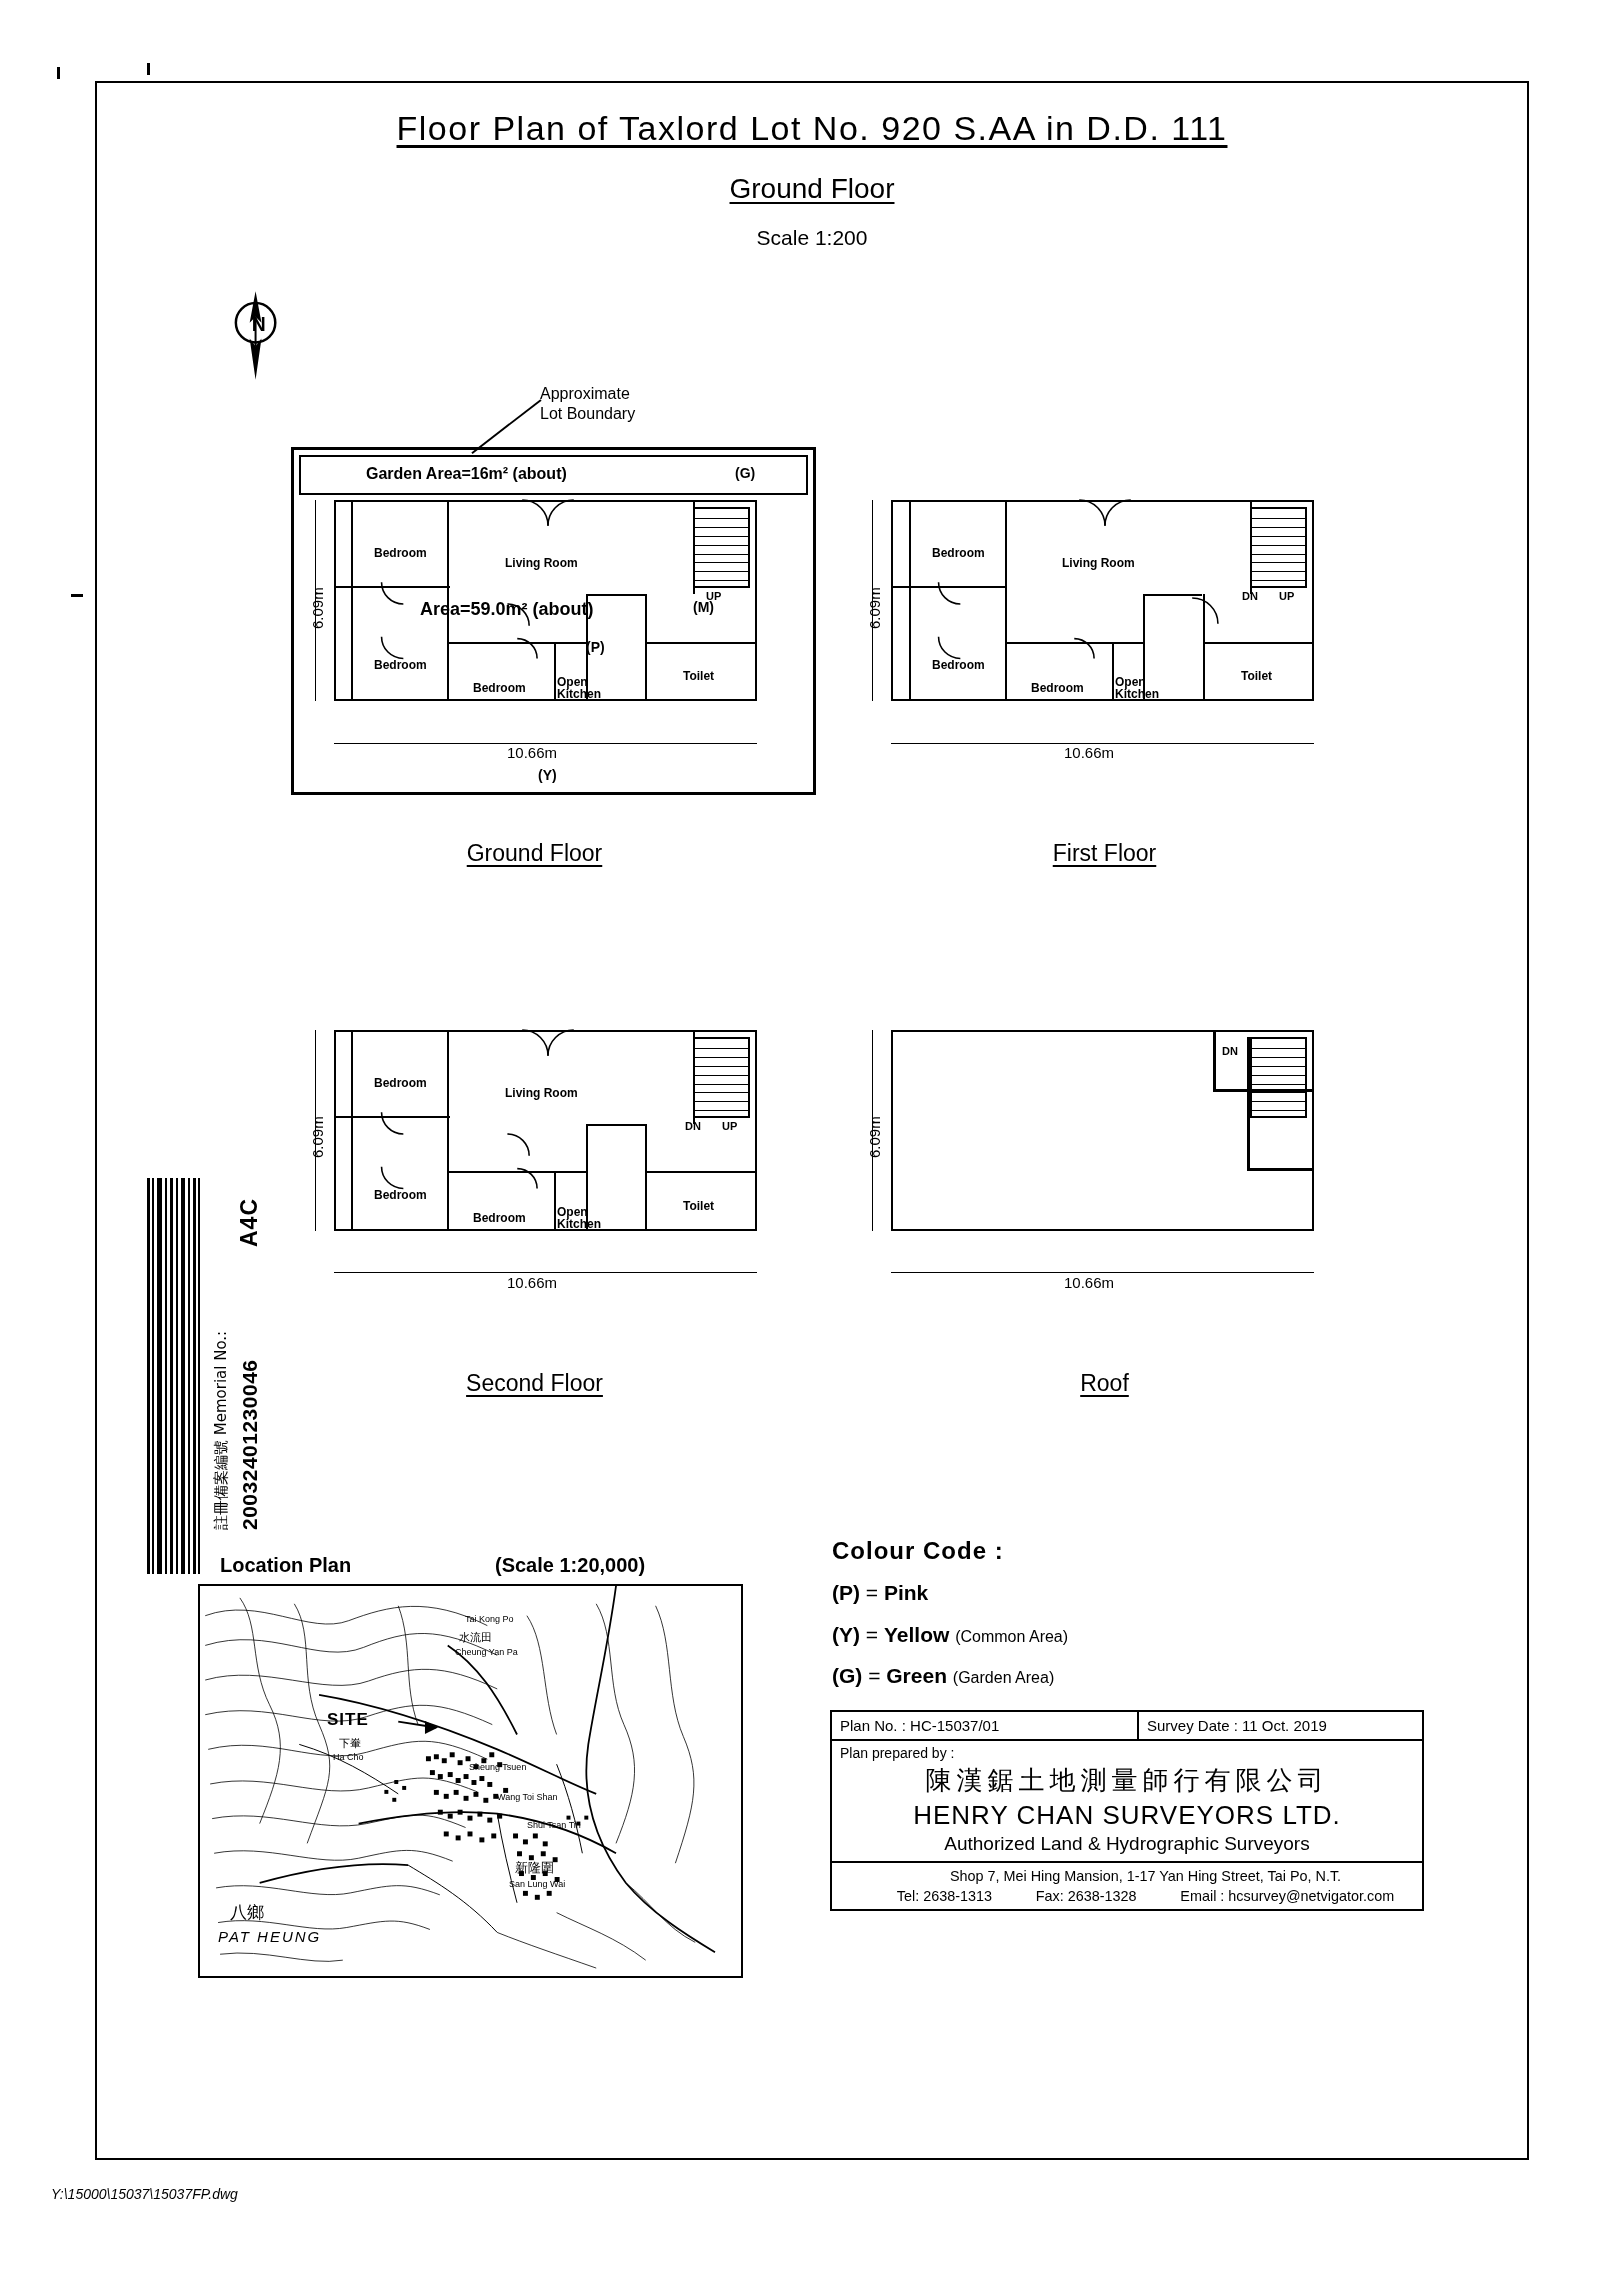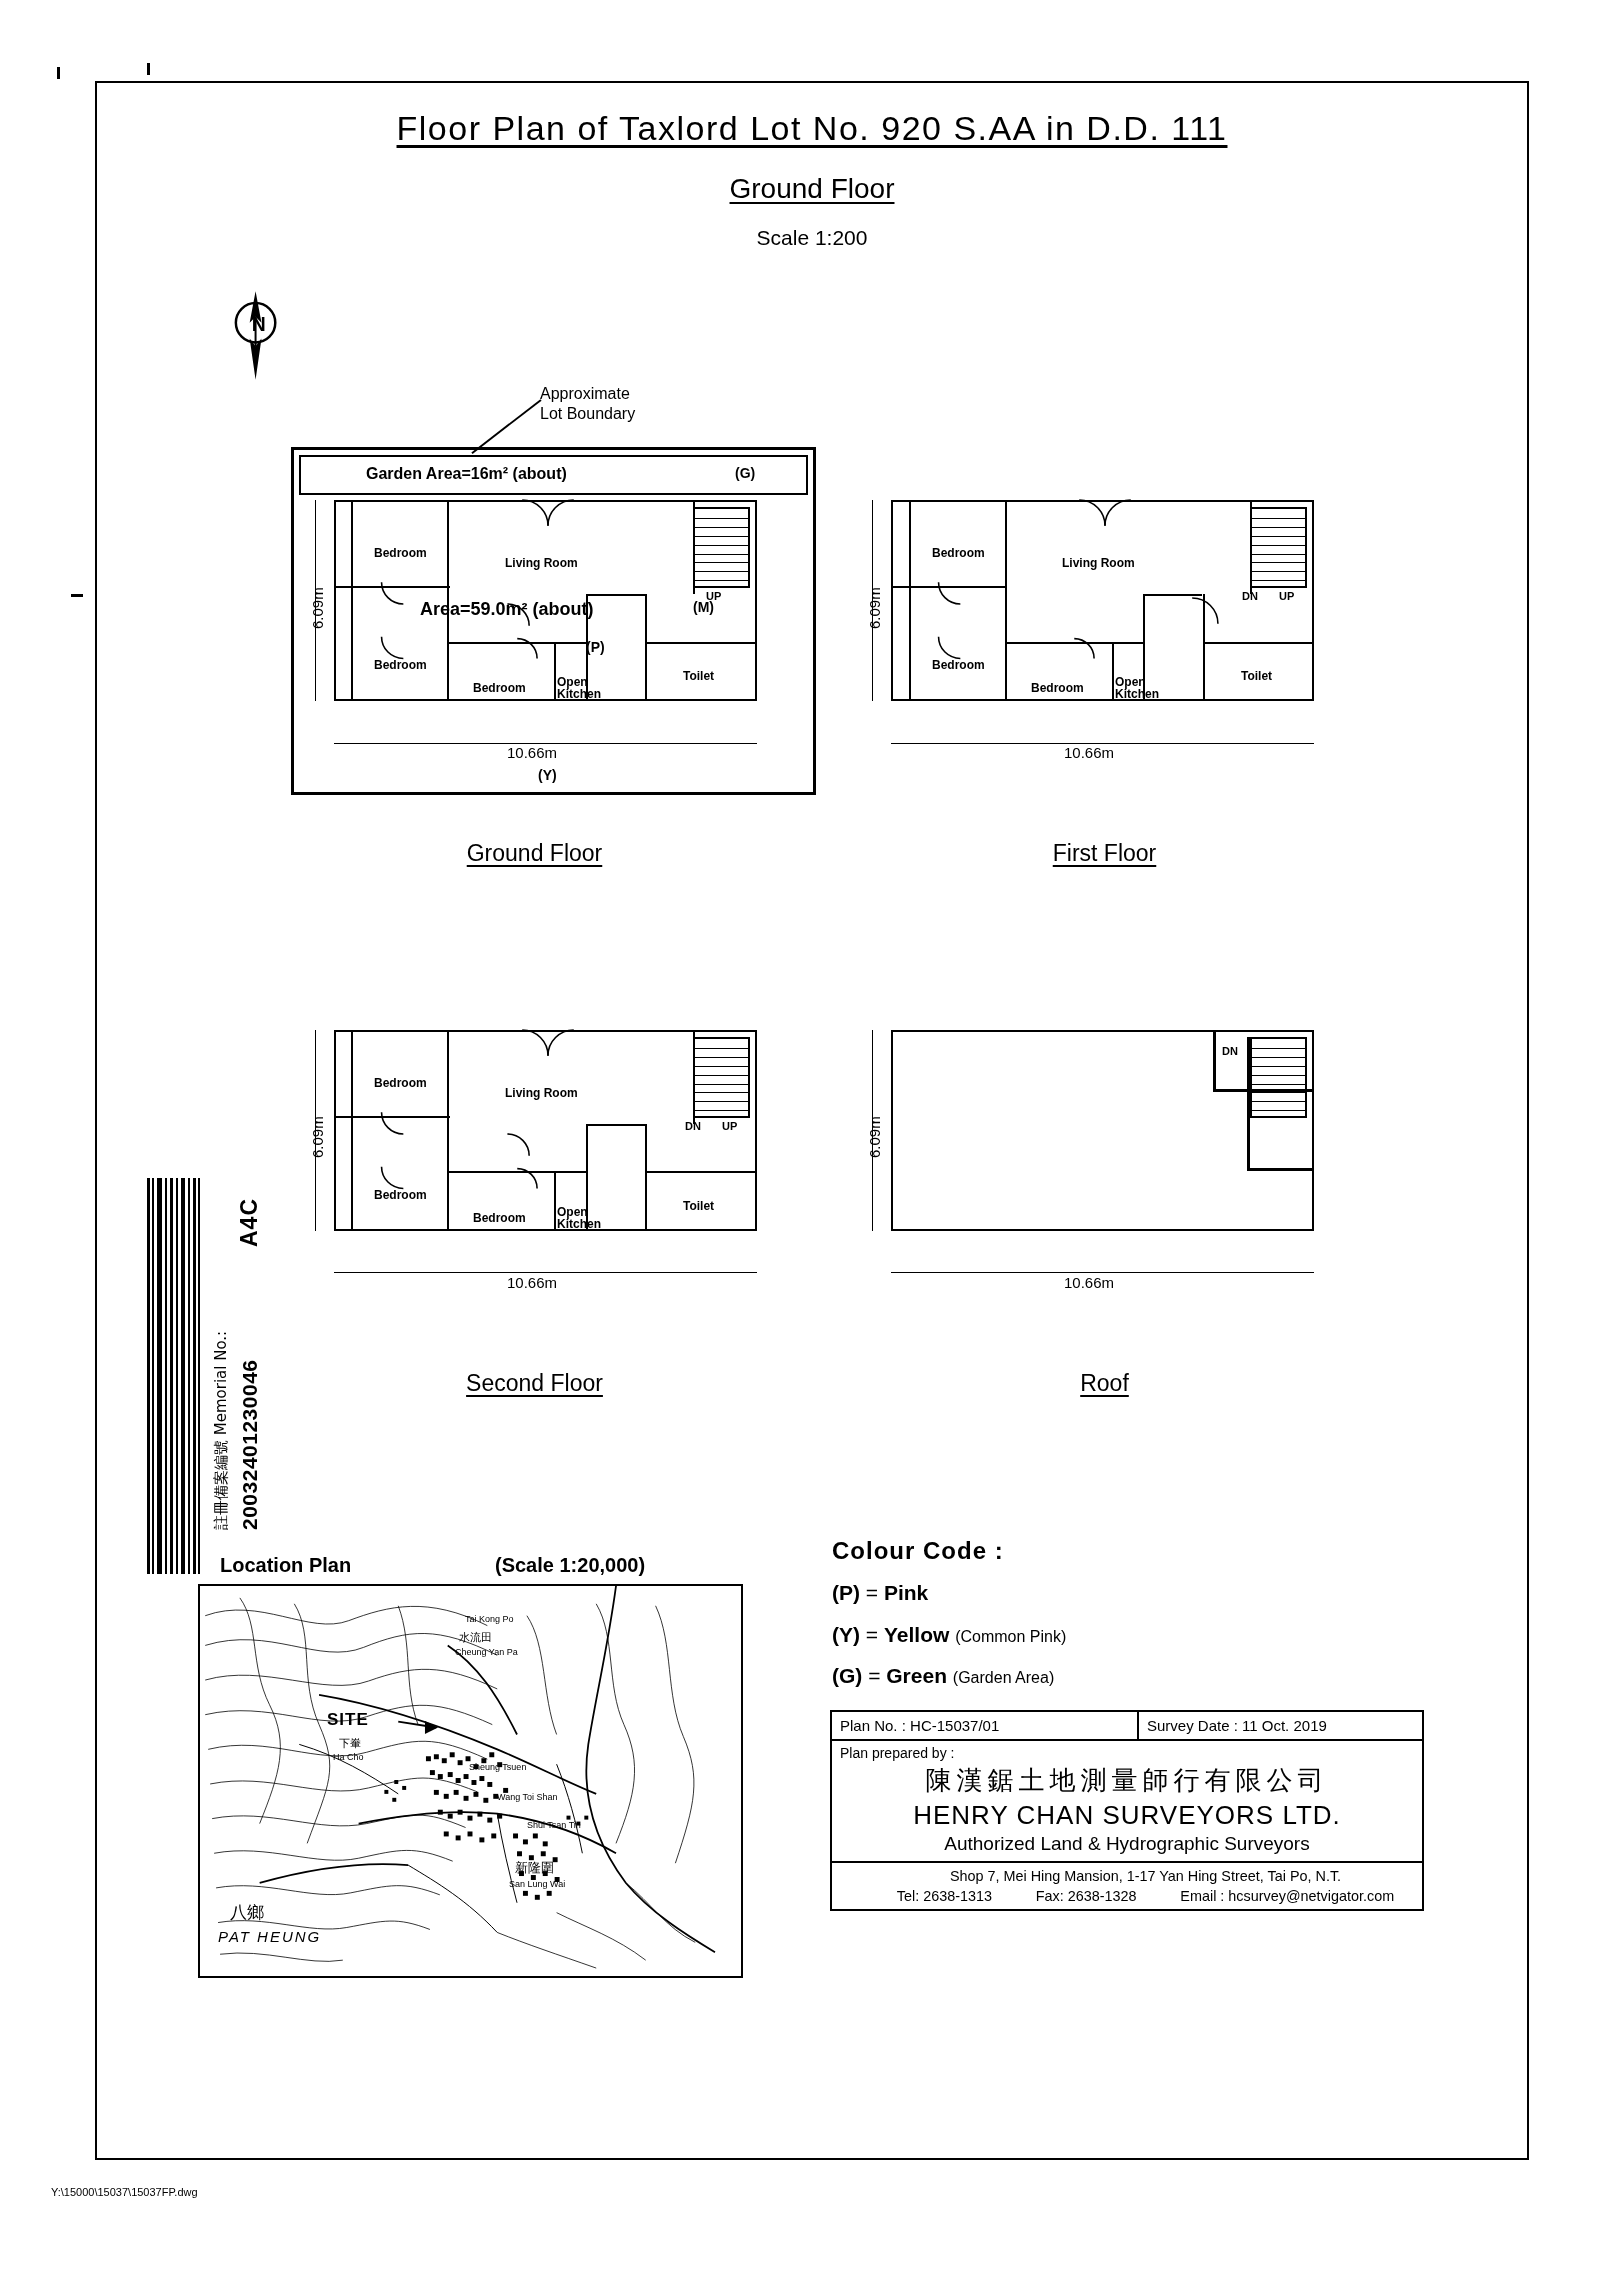--- a/index.html
+++ b/index.html
@@ -301,21 +301,22 @@
     text-align: right;
     line-height: 1.35;
   }
   .signer .n1 { font-size: 19px; }
   .signer .n2 { font-size: 14px; }
   .signer .n3 { font-size: 14px; }
   .footer-path {
     position: absolute;
     left: 51px;
     top: 2186px;
-    font-size: 11px;
+    font-size: 14px;
+    font-style: italic;
   }
 </style>
 </head>
 <body>
 
 <div class="tick" style="left:57px;top:67px;width:3px;height:12px;"></div>
 <div class="tick" style="left:147px;top:63px;width:3px;height:12px;"></div>
 <div class="tick" style="left:71px;top:594px;width:12px;height:3px;"></div>
 
 <div class="page-border"></div>
@@ -678,21 +679,21 @@
 <div class="cc-title">Colour Code :</div>
 <div class="cc-row" style="top:1581px;">
   <span class="key">(P)</span>
   <span>=</span>
   <span class="key">Pink</span>
 </div>
 <div class="cc-row" style="top:1623px;">
   <span class="key">(Y)</span>
   <span>=</span>
   <span class="key">Yellow</span>
-  <span class="small">(Common Pink)</span>
+  <span class="small">(Common Area)</span>
 </div>
 <div class="cc-row" style="top:1664px;">
   <span class="key">(G)</span>
   <span>=</span>
   <span class="key">Green</span>
   <span class="small">(Garden Area)</span>
 </div>
 
 <div class="tb">
   <div class="tb-row">

